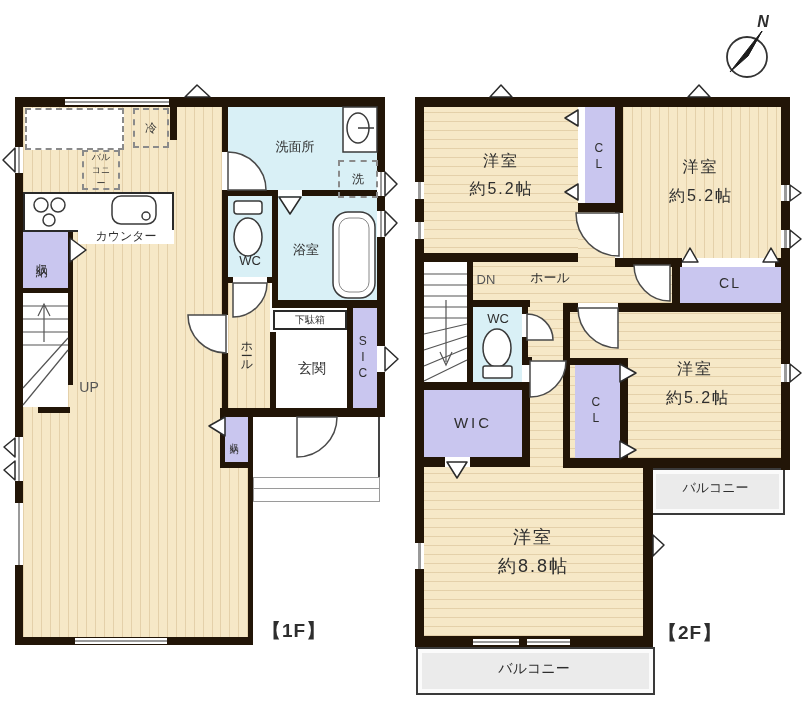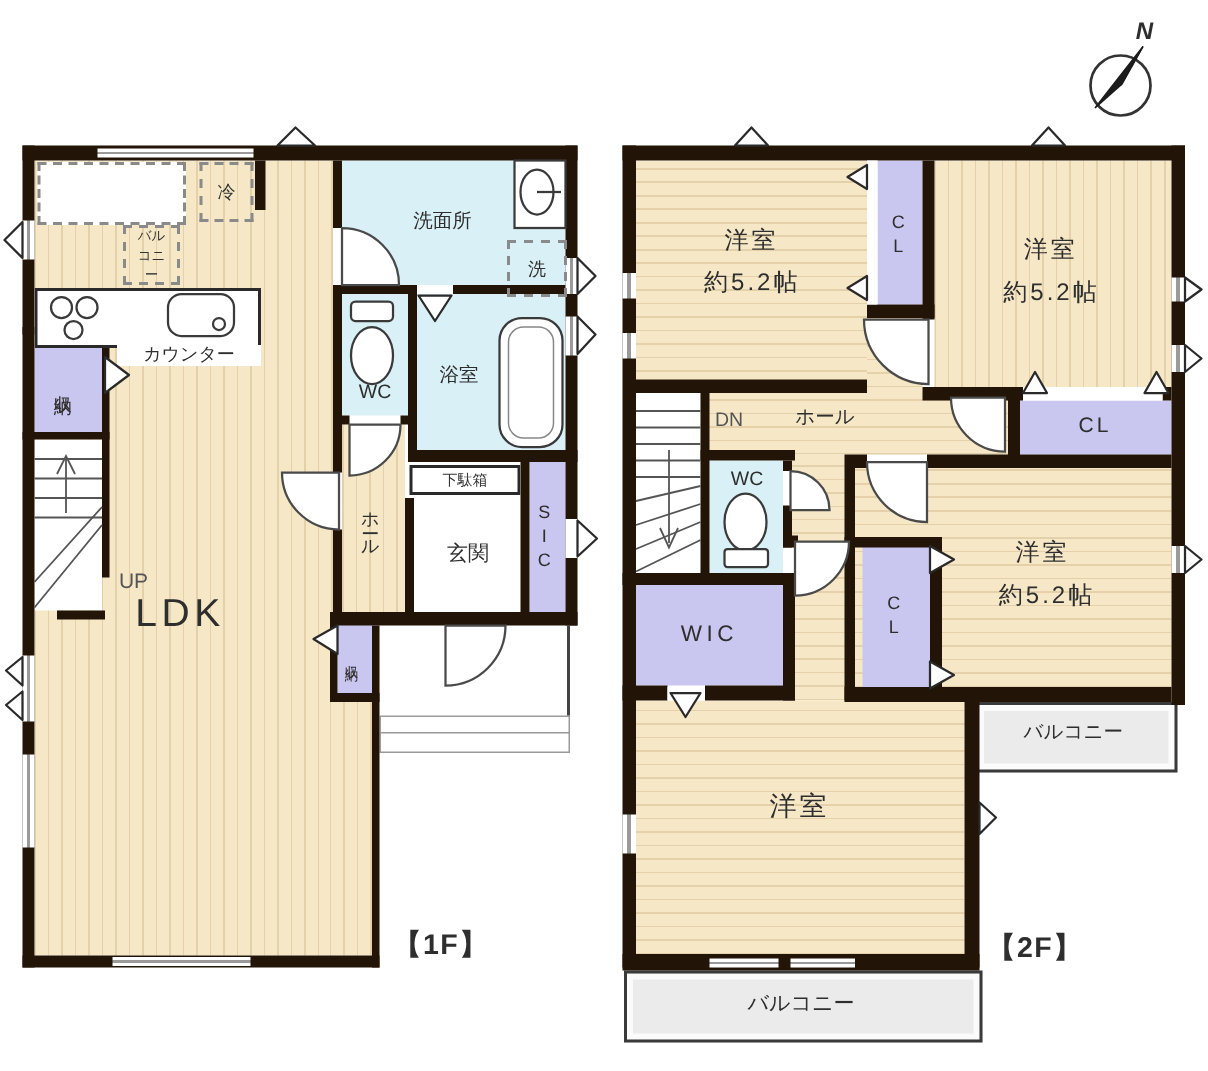--- a/index.html
+++ b/index.html
@@ -234,30 +234,30 @@
   <div class="lbl small" style="left:78px;top:230px;width:96px;background:#fff;z-index:25;">カウンター</div>
   <div class="lbl" style="left:250px;top:140px;width:90px;font-size:13px;">洗面所</div>
   <div class="lbl" style="left:228px;top:254px;width:44px;font-size:13px;">WC</div>
   <div class="lbl" style="left:278px;top:243px;width:56px;font-size:13px;">浴室</div>
   <div class="lbl vtext" style="left:239px;top:312px;height:76px;font-size:12px;">ホール</div>
   <div class="lbl" style="left:284px;top:360px;width:56px;font-size:14px;">玄関</div>
   <div class="lbl vtext" style="left:355px;top:322px;height:72px;font-size:12px;">SIC</div>
   <div class="lbl vtext" style="left:34px;top:230px;height:52px;font-size:12px;">収納</div>
   <div class="lbl vtext tiny" style="left:229px;top:418px;height:40px;">収納</div>
   <div class="lbl" style="left:73px;top:379px;width:32px;font-size:14px;color:#555;">UP</div>
-  <div class="lbl big" style="left:40px;top:394px;width:160px;">LDK</div>
   <div class="lbl floor-tag" style="left:262px;top:620px;width:60px;">【1F】</div>
 
   <div class="lbl room" style="left:446px;top:152px;width:110px;">洋室</div>
   <div class="lbl room" style="left:444px;top:180px;width:115px;">約5.2帖</div>
   <div class="lbl room" style="left:648px;top:158px;width:105px;">洋室</div>
   <div class="lbl room" style="left:646px;top:187px;width:110px;">約5.2帖</div>
   <div class="lbl room" style="left:645px;top:360px;width:100px;">洋室</div>
   <div class="lbl room" style="left:642px;top:389px;width:112px;">約5.2帖</div>
   <div class="lbl room" style="left:478px;top:527px;width:110px;font-size:18px;">洋室</div>
+  <div class="lbl room" style="left:476px;top:556px;width:115px;font-size:18px;">約8.8帖</div>
   <div class="lbl vtext" style="left:591px;top:132px;height:50px;font-size:12px;">CL</div>
   <div class="lbl" style="left:702px;top:275px;width:56px;font-size:14px;letter-spacing:2px;">CL</div>
   <div class="lbl vtext" style="left:588px;top:386px;height:50px;font-size:12px;">CL</div>
   <div class="lbl" style="left:520px;top:271px;width:60px;font-size:13px;">ホール</div>
   <div class="lbl" style="left:470px;top:273px;width:32px;font-size:13px;color:#555;">DN</div>
   <div class="lbl" style="left:479px;top:312px;width:38px;font-size:13px;">WC</div>
   <div class="lbl" style="left:444px;top:414px;width:58px;font-size:15px;letter-spacing:3px;">WIC</div>
   <div class="lbl" style="left:658px;top:481px;width:115px;font-size:13px;">バルコニー</div>
   <div class="lbl" style="left:464px;top:660px;width:140px;font-size:14px;">バルコニー</div>
   <div class="lbl floor-tag" style="left:658px;top:622px;width:60px;">【2F】</div>

